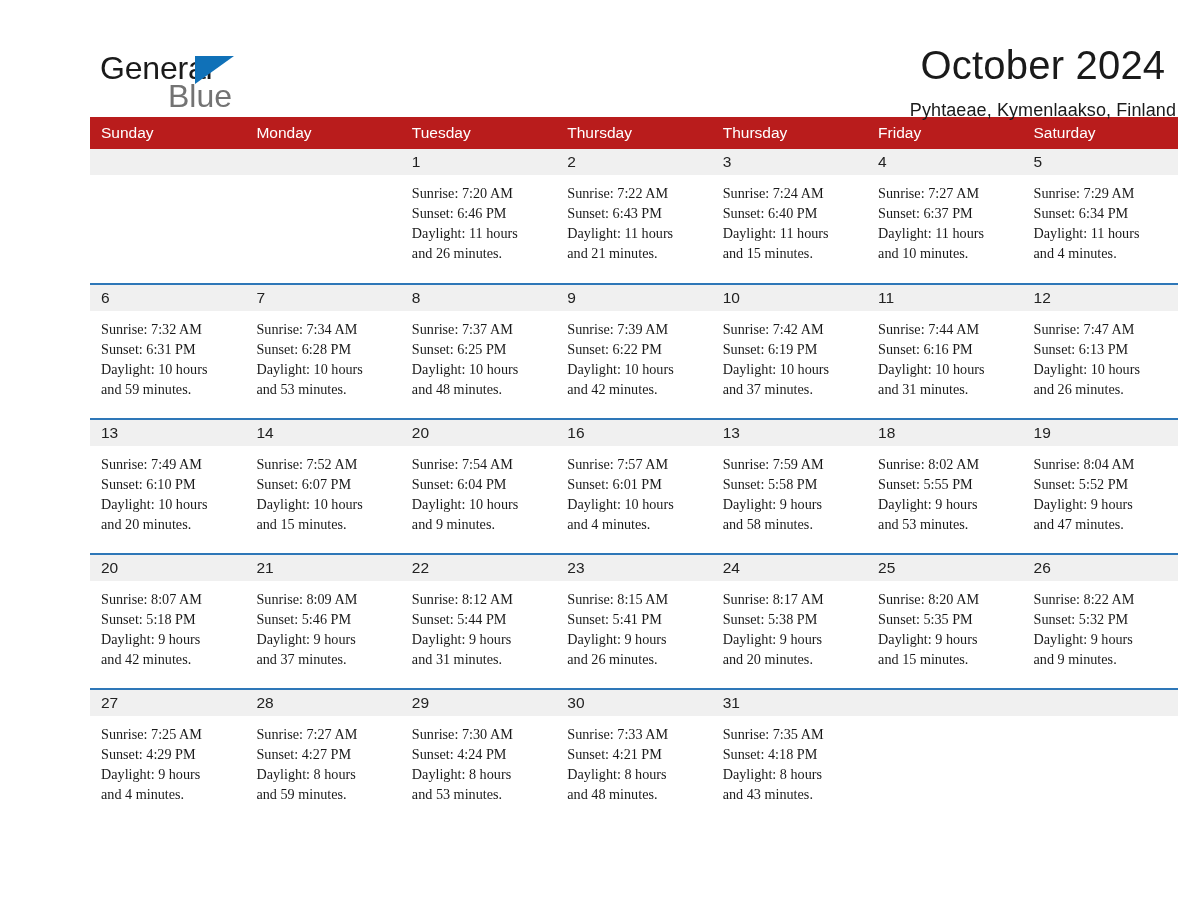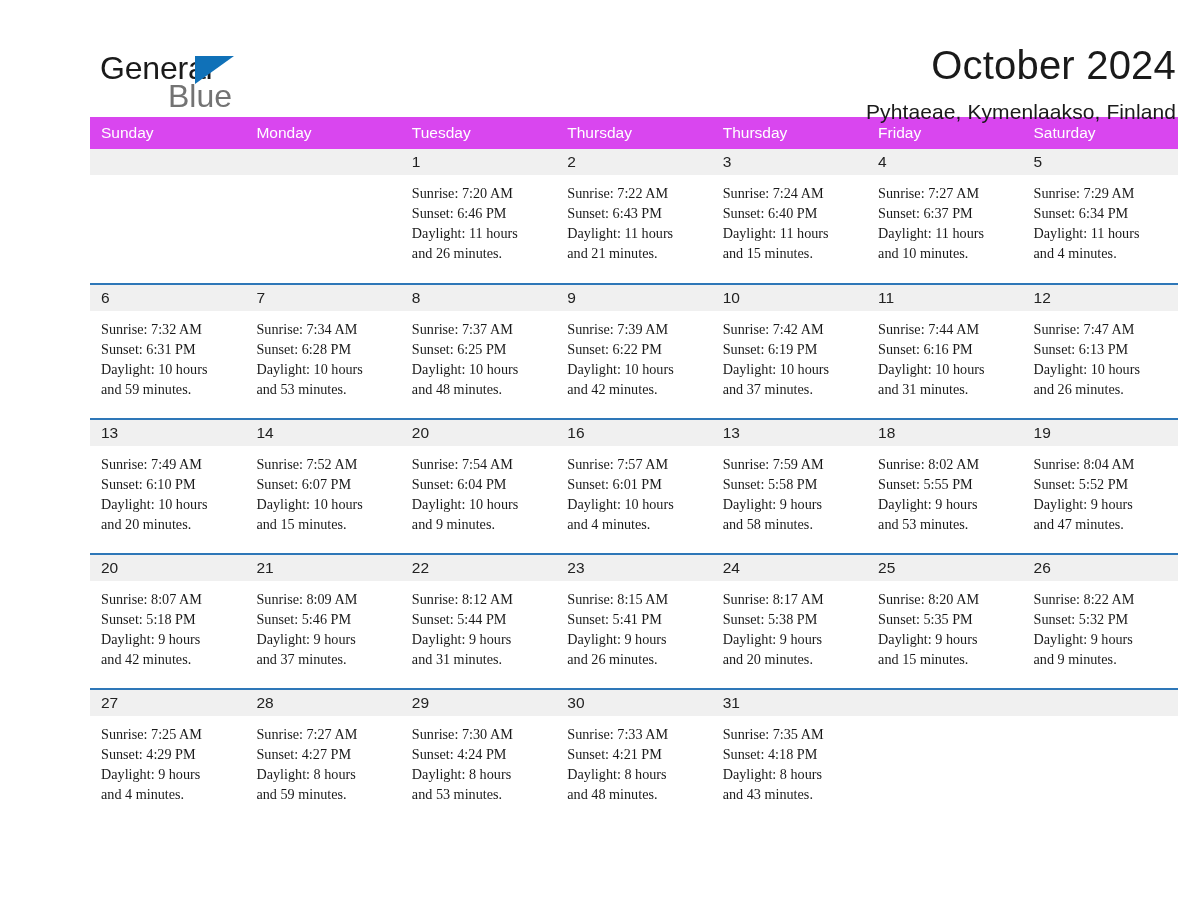--- a/index.html
+++ b/index.html
@@ -59,49 +59,49 @@
   }
   .brand-blue {
     position: absolute;
     left: 78px;
     top: 36px;
     font-size: 32px;
     color: #737373;
     line-height: 1;
   }
   .titles {
-    text-align: right;
+    text-align: center;
     padding-right: 2px;
   }
   .month-title {
     font-size: 40px;
     font-weight: normal;
     color: #1a1a1a;
     line-height: 1.05;
     margin: 0;
     letter-spacing: 0.2px;
   }
   .location {
-    font-size: 21px;
+    font-size: 18px;
     color: #1a1a1a;
     margin-top: 14px;
     letter-spacing: 0.1px;
   }
 
   
   .calendar {
     margin-top: 11px;
     width: 1088px;
     border-collapse: collapse;
     table-layout: fixed;
   }
   .calendar col { width: 155.43px; }
 
   thead th {
-    background: #d946ef;
+    background: #b91c1c;
     color: #ffffff;
     font-weight: normal;
     font-size: 15.5px;
     text-align: left;
     padding: 7px 0 8px 11px;
     line-height: 1.1;
   }
 
   tbody tr { height: 135px; }
 

